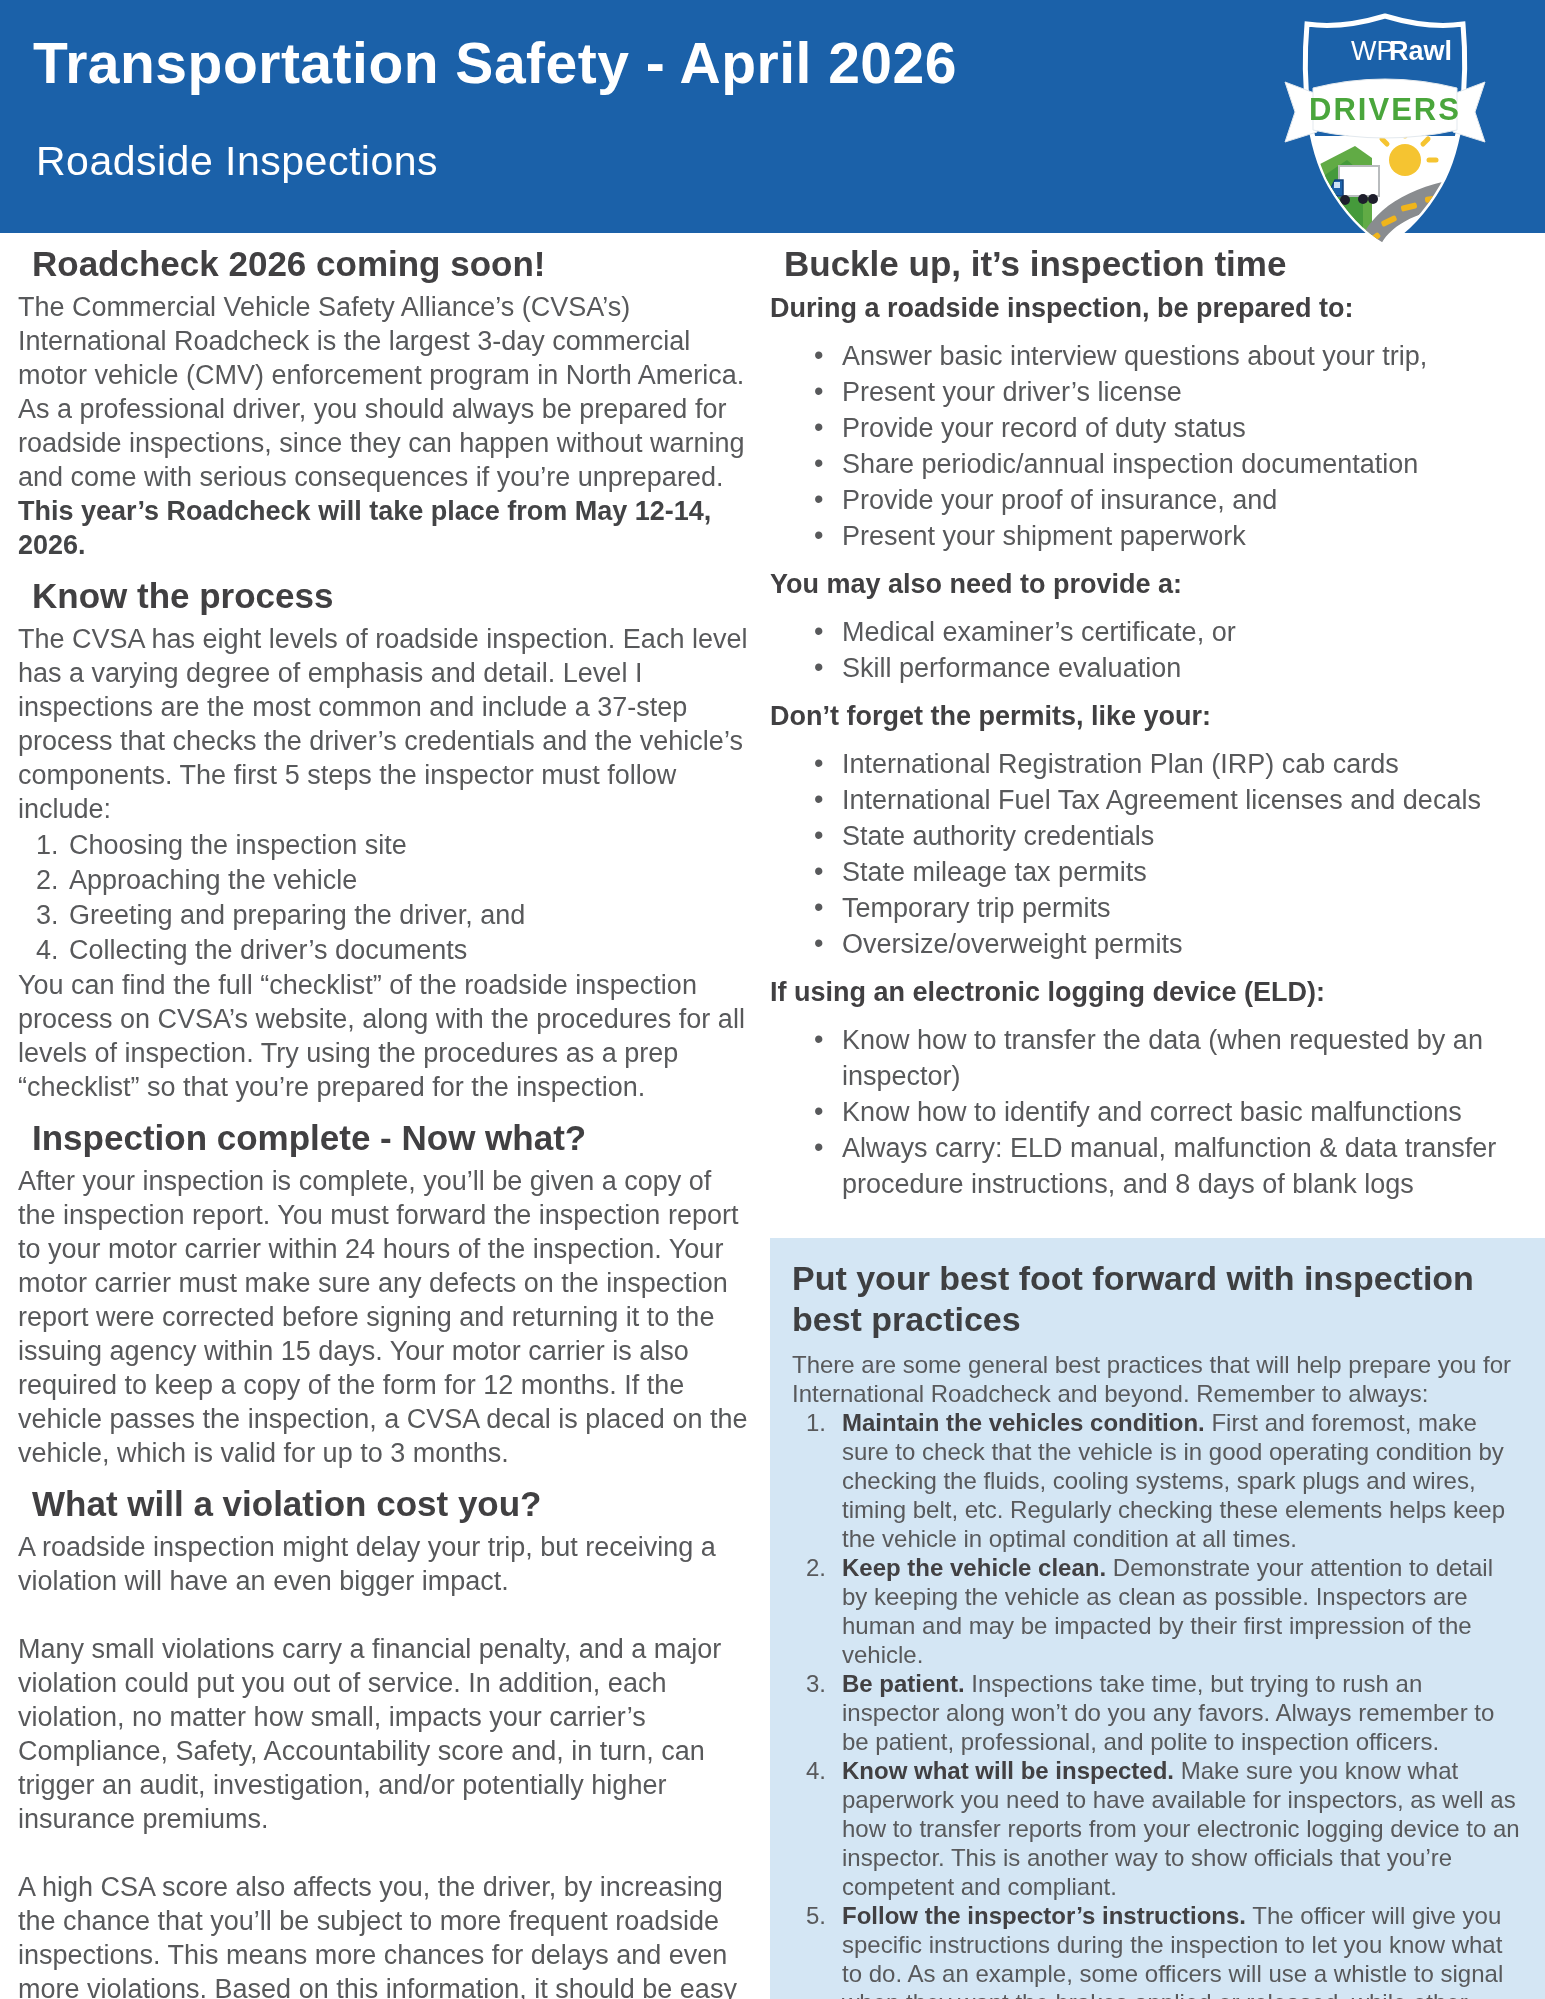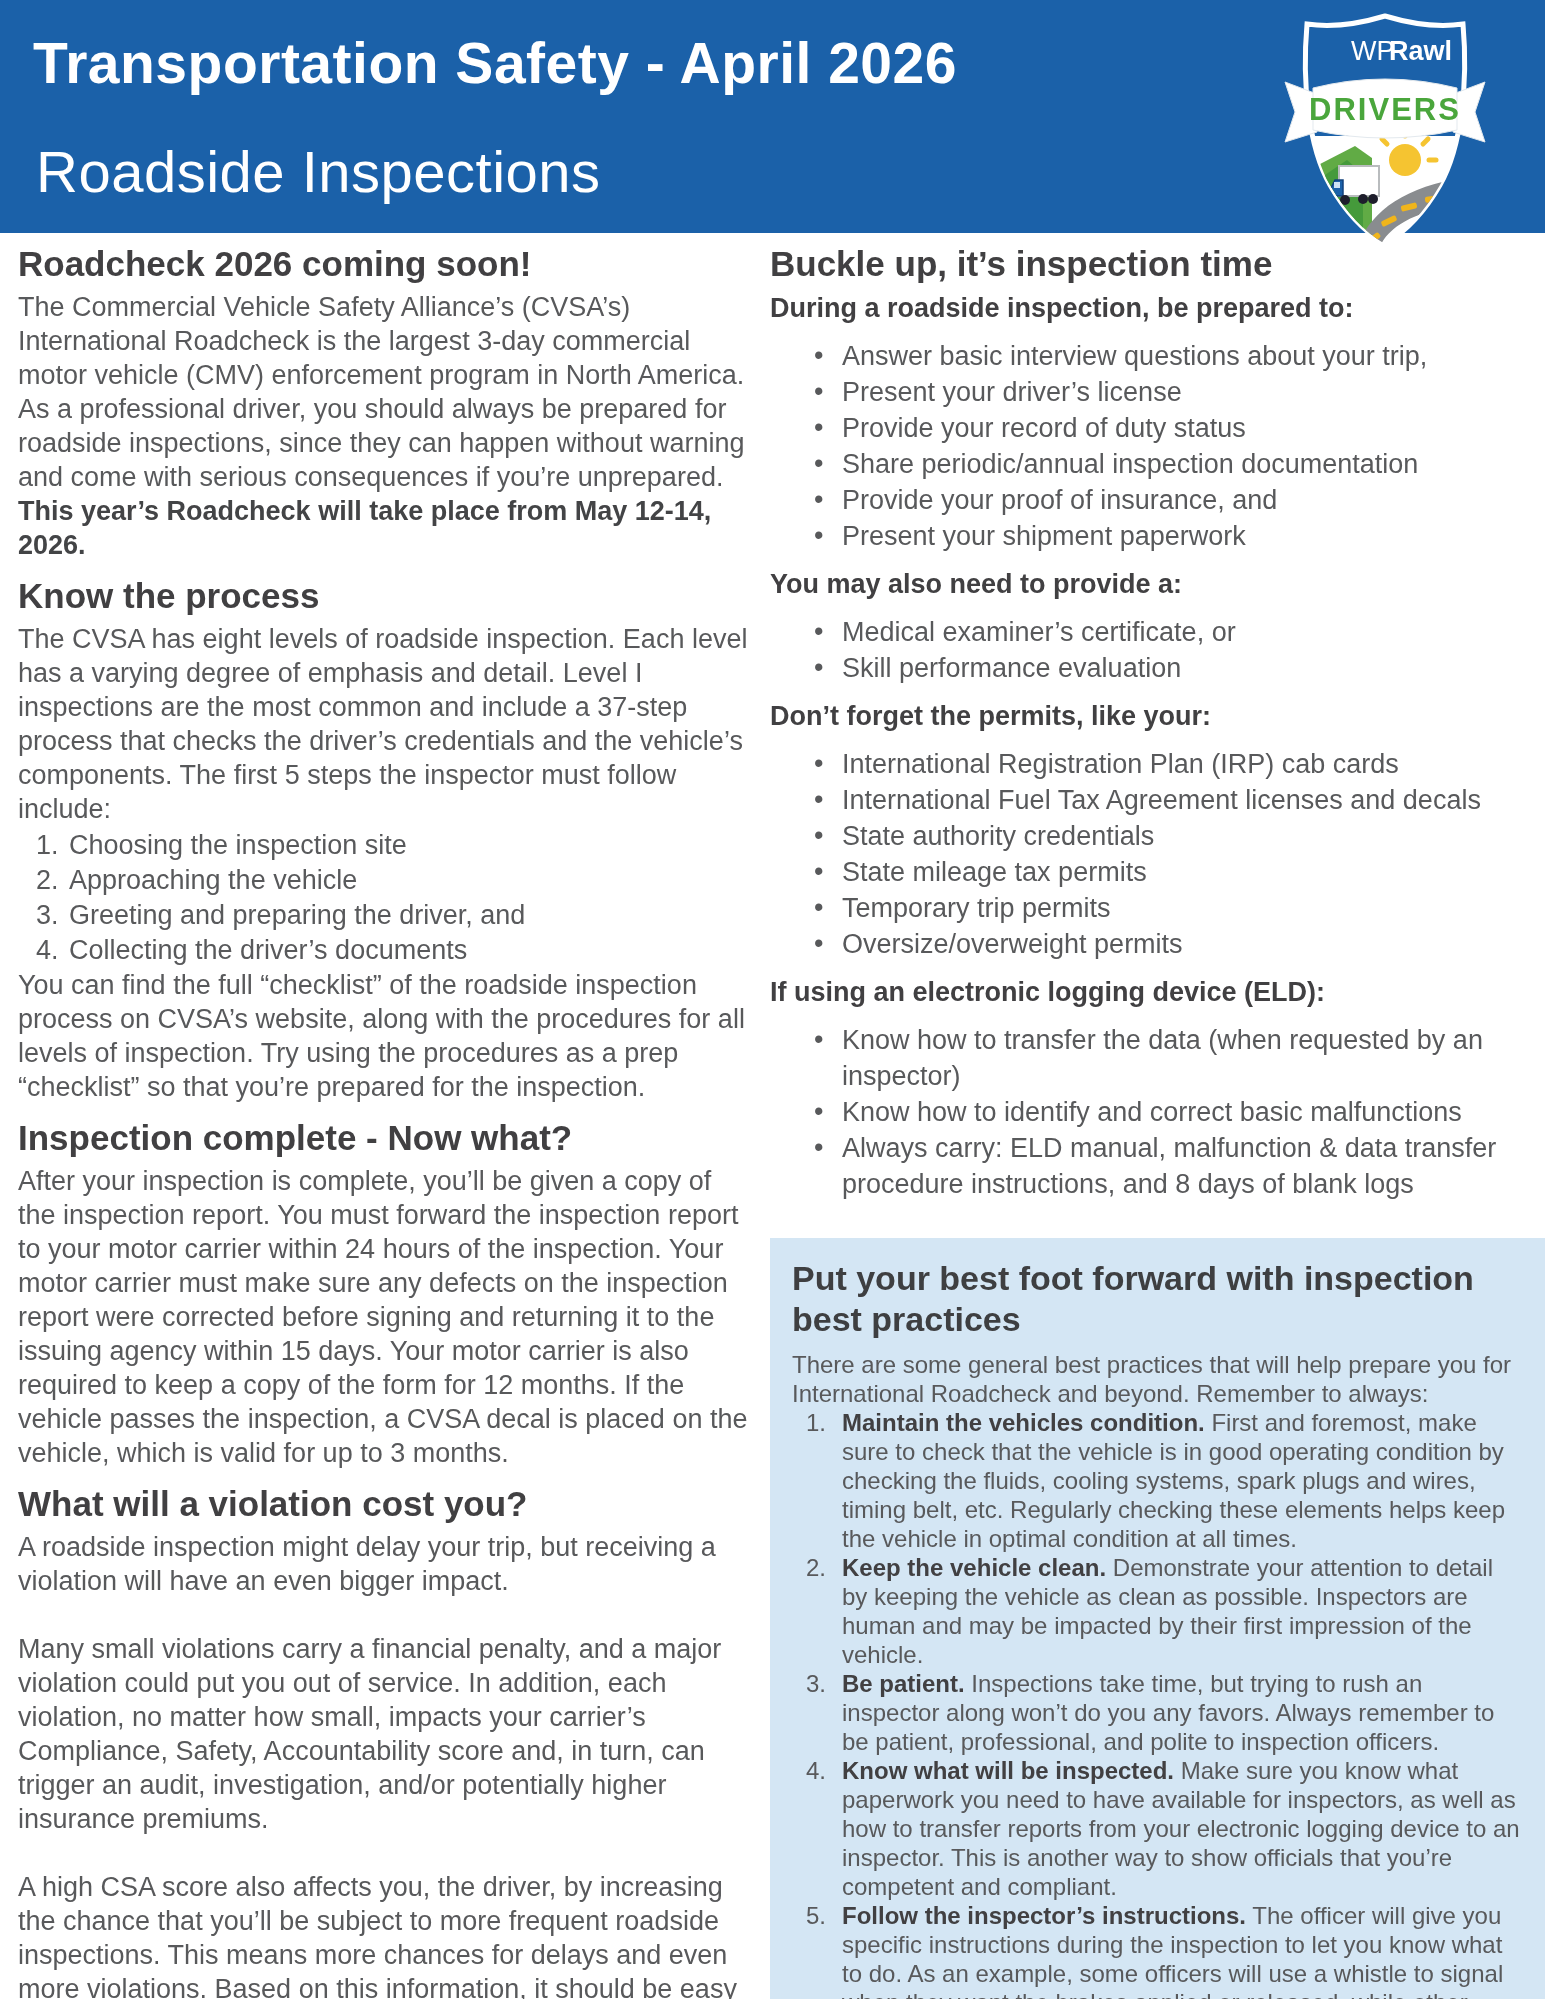--- a/index.html
+++ b/index.html
@@ -13,28 +13,28 @@
   .header{
     position:absolute;left:0;top:0;width:1545px;height:233px;
     background:#1b61a9;color:#ffffff;
   }
   .header .title{
     position:absolute;left:33px;top:30px;margin:0;
     font-size:57px;font-weight:700;letter-spacing:.5px;
   }
   .header .subtitle{
     position:absolute;left:36px;top:138px;margin:0;
-    font-size:58px;font-weight:400;letter-spacing:.5px;
+    font-size:41px;font-weight:400;letter-spacing:.5px;
   }
   .logo{position:absolute;right:52px;top:8px;width:216px;height:248px;}
   
   .col-left{position:absolute;left:18px;top:244px;width:732px;color:#58595b;}
   .col-right{position:absolute;left:770px;top:244px;width:775px;color:#58595b;}
   h2.sec{
-    margin:14px 0 6px 0;font-size:35px;line-height:40px;
+    margin:14px 0 6px 14px;font-size:35px;line-height:40px;
     font-weight:700;color:#414042;letter-spacing:0;
   }
   .col-left h2.sec:first-child{margin-top:0;}
   .col-right h2.sec{margin-top:0;}
   p.body{margin:0;font-size:27px;line-height:34px;}
   p.body + p.body{margin-top:34px;}
   b.tail{font-weight:700;color:#434446;}
   
   ol.steps{margin:2px 0 0 0;padding:0 0 0 18px;list-style:none;counter-reset:s;}
   ol.steps li{

